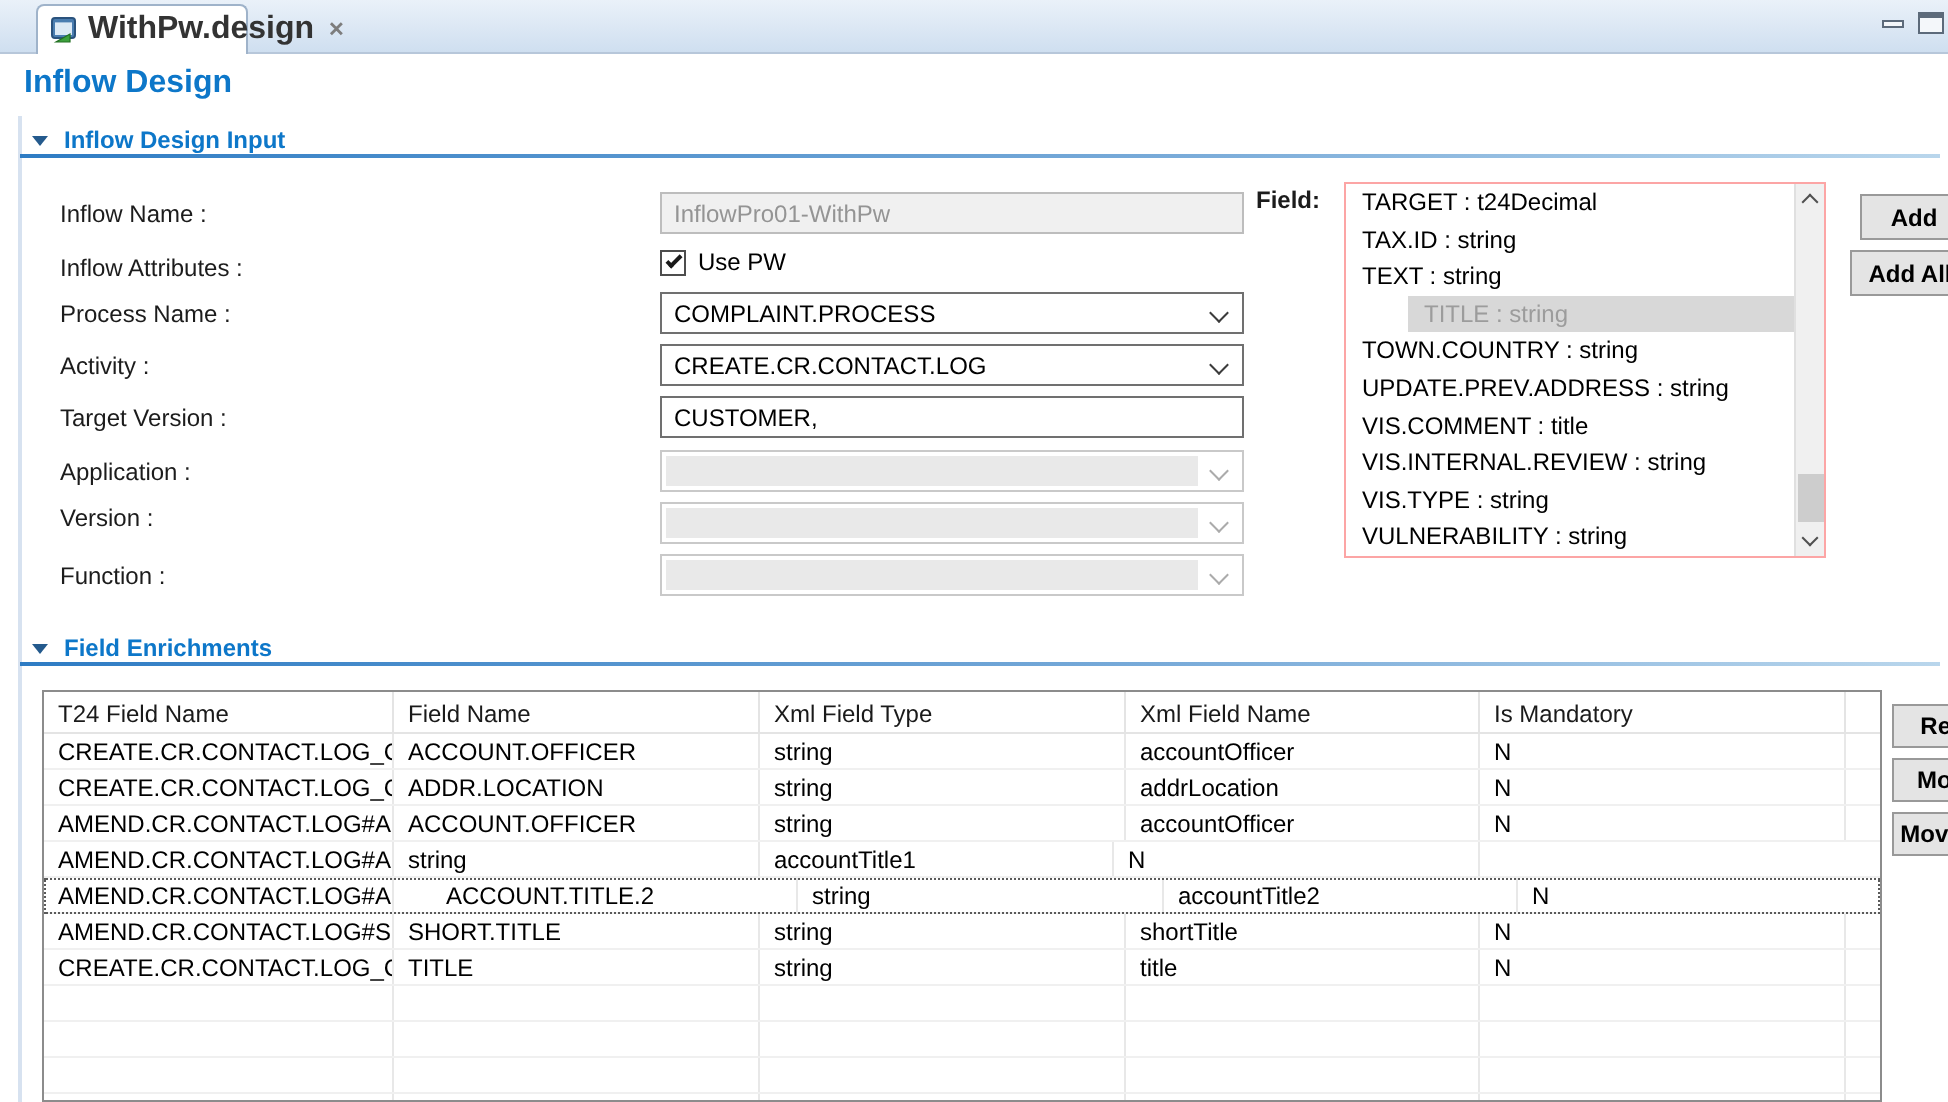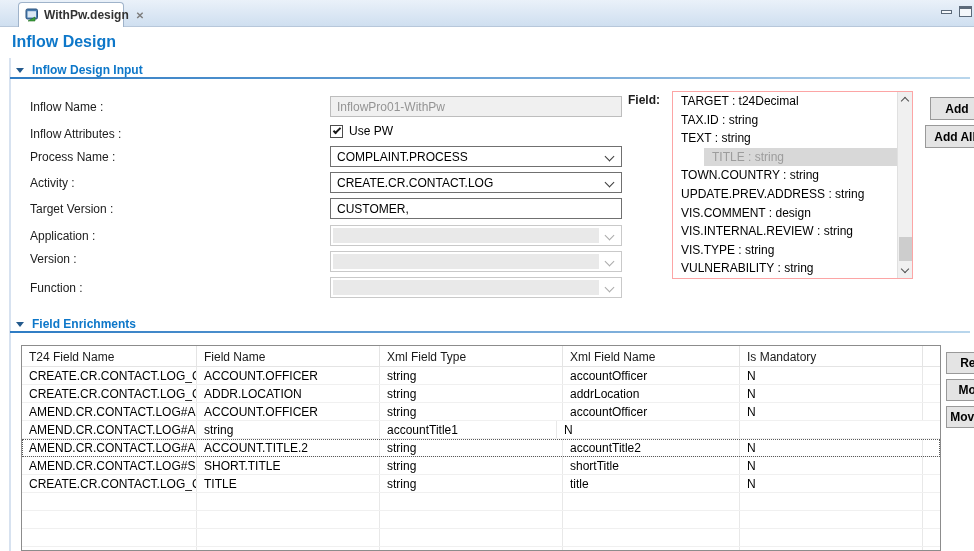--- a/index.html
+++ b/index.html
@@ -8,21 +8,21 @@
     position:relative; width:974px; height:551px; overflow:hidden;
     background:#fff; font-family:"Liberation Sans", sans-serif; color:#1a1a1a;
   }
   
   .tabstrip { position:absolute; left:0; top:0; width:974px; height:27px;
     background:linear-gradient(#eaf1f9,#cfdff0); border-bottom:1px solid #b7c7da; }
   .editor-tab { position:absolute; left:18px; top:2px; height:25px; width:106px;
     background:#fff; border:1px solid #9fb3ca; border-bottom:none;
     border-radius:4px 4px 0 0; display:flex; align-items:center; padding:0 6px; z-index:2; }
   .editor-tab .ticon { width:14px; height:14px; margin-right:5px; flex:0 0 auto; }
-  .editor-tab .tlabel { font-size:12px; font-weight:bold; color:#333; white-space:nowrap; }
+  .editor-tab .tlabel { font-size:16px; font-weight:bold; color:#333; white-space:nowrap; }
   .editor-tab .tclose { margin-left:7px; font-size:10px; font-weight:bold; color:#7d7d7d; cursor:pointer; }
   .winctl-min { position:absolute; left:941px; top:10px; width:11px; height:4px;
     border:1px solid #5c6a7a; background:#f4f7fa; }
   .winctl-max { position:absolute; left:959px; top:6px; width:13px; height:11px;
     border:1px solid #5c6a7a; border-top:3px solid #5c6a7a; background:#f4f7fa; }
   
   .page-title { position:absolute; left:12px; top:33px; font-size:16px; font-weight:bold; color:#0d77c9; }
   .vrule { position:absolute; left:9px; top:58px; width:2px; height:493px; background:#d7e2f0; }
   .section-head { position:absolute; left:16px; height:16px; display:flex; align-items:center; cursor:pointer; }
   .section-head .tri { width:0; height:0; border-left:4px solid transparent; border-right:4px solid transparent;
@@ -154,21 +154,21 @@
 
   <div class="field-label">Field:</div>
   <div class="field-listbox">
     <div class="list-inner">
         <div class="list-item">TARGET : t24Decimal</div>
         <div class="list-item">TAX.ID : string</div>
         <div class="list-item">TEXT : string</div>
         <div class="list-item selected">TITLE : string</div>
         <div class="list-item">TOWN.COUNTRY : string</div>
         <div class="list-item">UPDATE.PREV.ADDRESS : string</div>
-        <div class="list-item">VIS.COMMENT : design</div>
+        <div class="list-item">VIS.COMMENT : title</div>
         <div class="list-item">VIS.INTERNAL.REVIEW : string</div>
         <div class="list-item">VIS.TYPE : string</div>
         <div class="list-item">VULNERABILITY : string</div>
       </div>
     <div class="vscroll">
       <div class="sb-btn up">
           <span class="sb-chev up"></span>
         </div>
       <div class="sb-thumb"></div>
       <div class="sb-btn down">
@@ -221,21 +221,21 @@
         </div>
         <div class="tr">
           <div class="td" style="width: 175px;">AMEND.CR.CONTACT.LOG#AC...</div>
           <div class="td" style="width: 183px;">string</div>
           <div class="td" style="width: 177px;">accountTitle1</div>
           <div class="td" style="width: 183px;">N</div>
           <div class="td" style="width: 18px;"></div>
         </div>
         <div class="tr selected">
           <div class="td" style="width: 175px;">AMEND.CR.CONTACT.LOG#AC...</div>
-          <div class="td" style="width: 183px;">ACCOUNT.TITLE.2</div>
+          <div class="td" style="width: 183px; margin-left: 19px;">ACCOUNT.TITLE.2</div>
           <div class="td" style="width: 183px;">string</div>
           <div class="td" style="width: 177px;">accountTitle2</div>
           <div class="td" style="width: 183px;">N</div>
           <div class="td" style="width: 18px;"></div>
         </div>
         <div class="tr">
           <div class="td" style="width: 175px;">AMEND.CR.CONTACT.LOG#SH...</div>
           <div class="td" style="width: 183px;">SHORT.TITLE</div>
           <div class="td" style="width: 183px;">string</div>
           <div class="td" style="width: 177px;">shortTitle</div>

